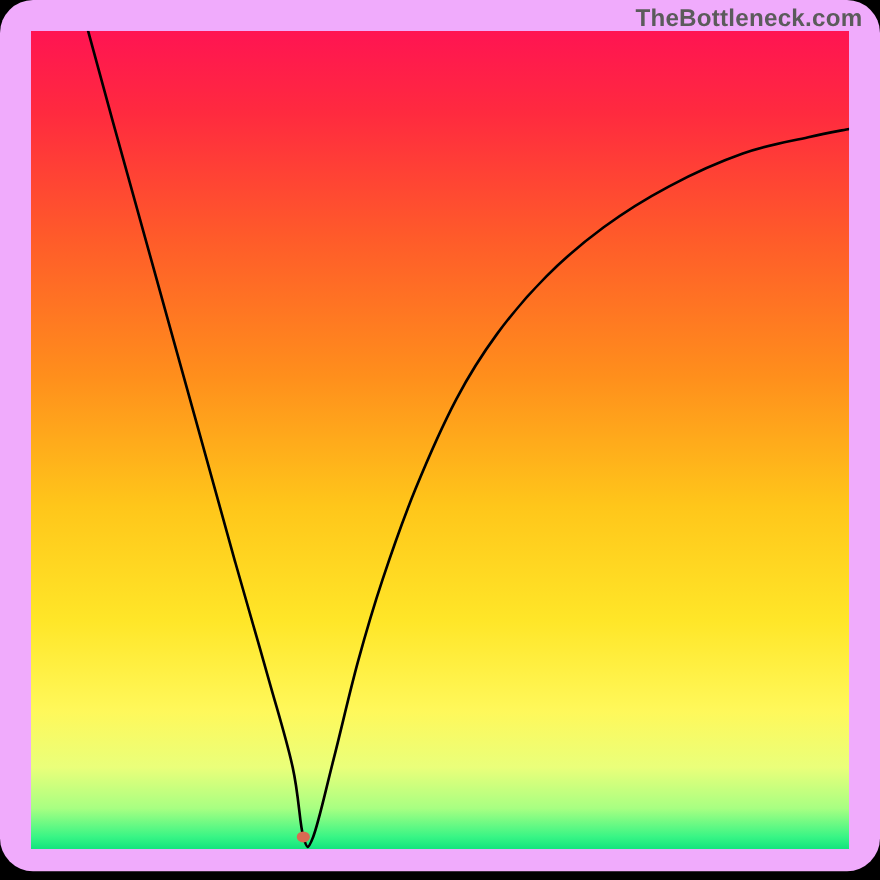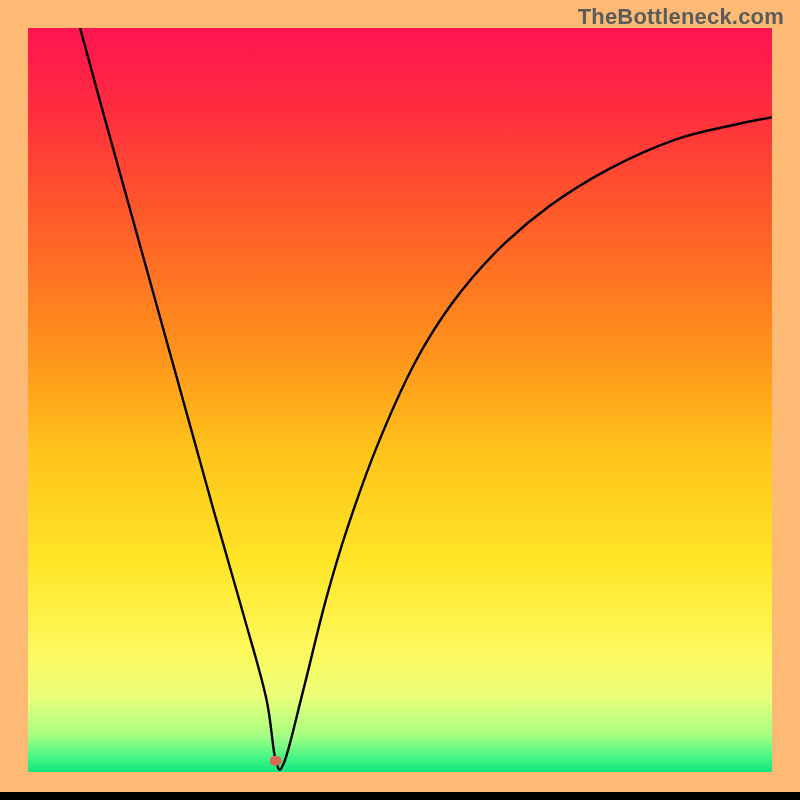--- a/index.html
+++ b/index.html
@@ -8,21 +8,22 @@
     width: 800px;
     height: 800px;
     overflow: hidden;
     background: #000;
     font-family: Arial, Helvetica, sans-serif;
   }
   .frame {
     position: relative;
     width: 800px;
     height: 792px;
-    background: #fdba74;
+    background: #f0abfc;
+    border-radius: 30px;
   }
   .watermark {
     position: absolute;
     top: 4px;
     right: 16px;
     color: #5b5b5b;
     font-size: 22px;
     font-weight: 600;
     letter-spacing: 0.2px;
     z-index: 20;

